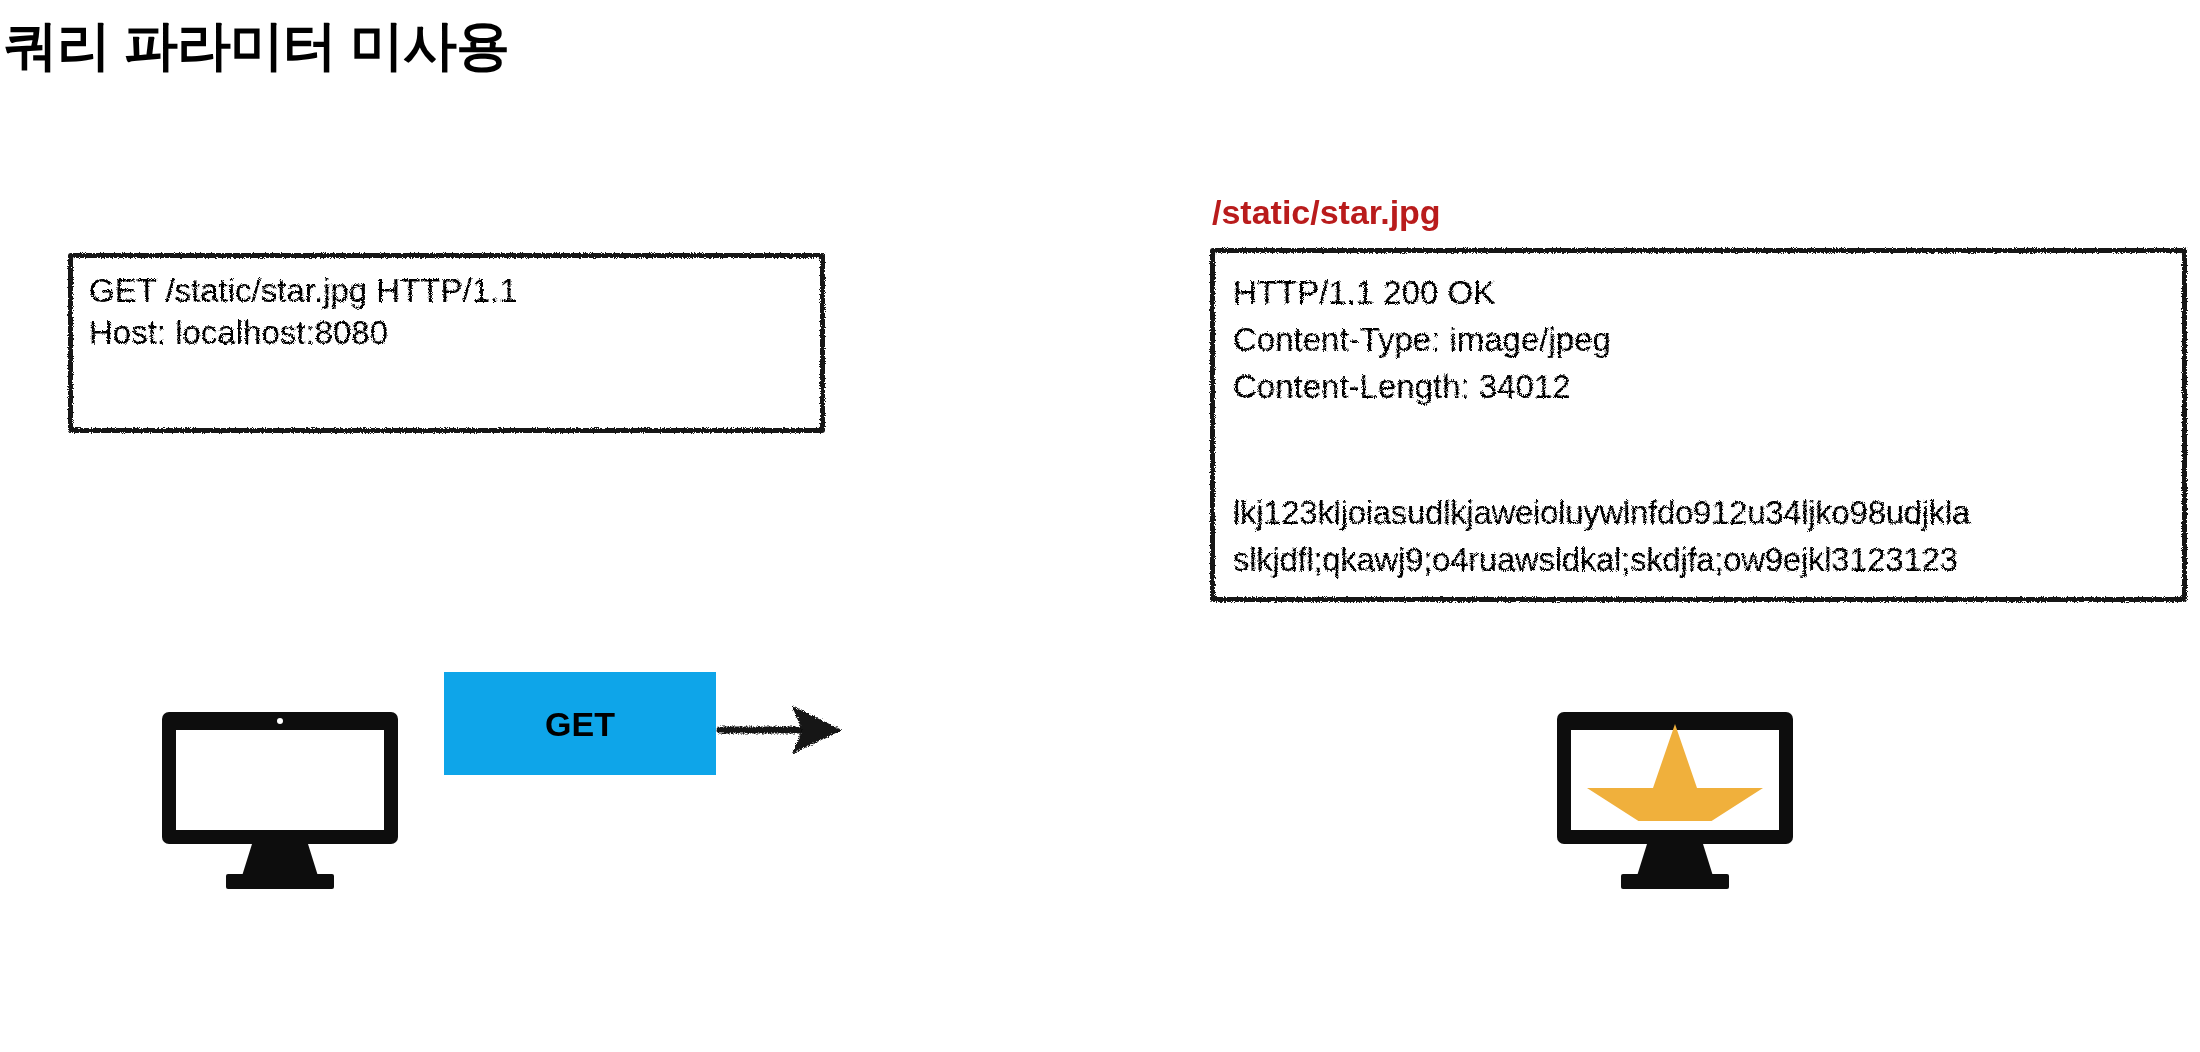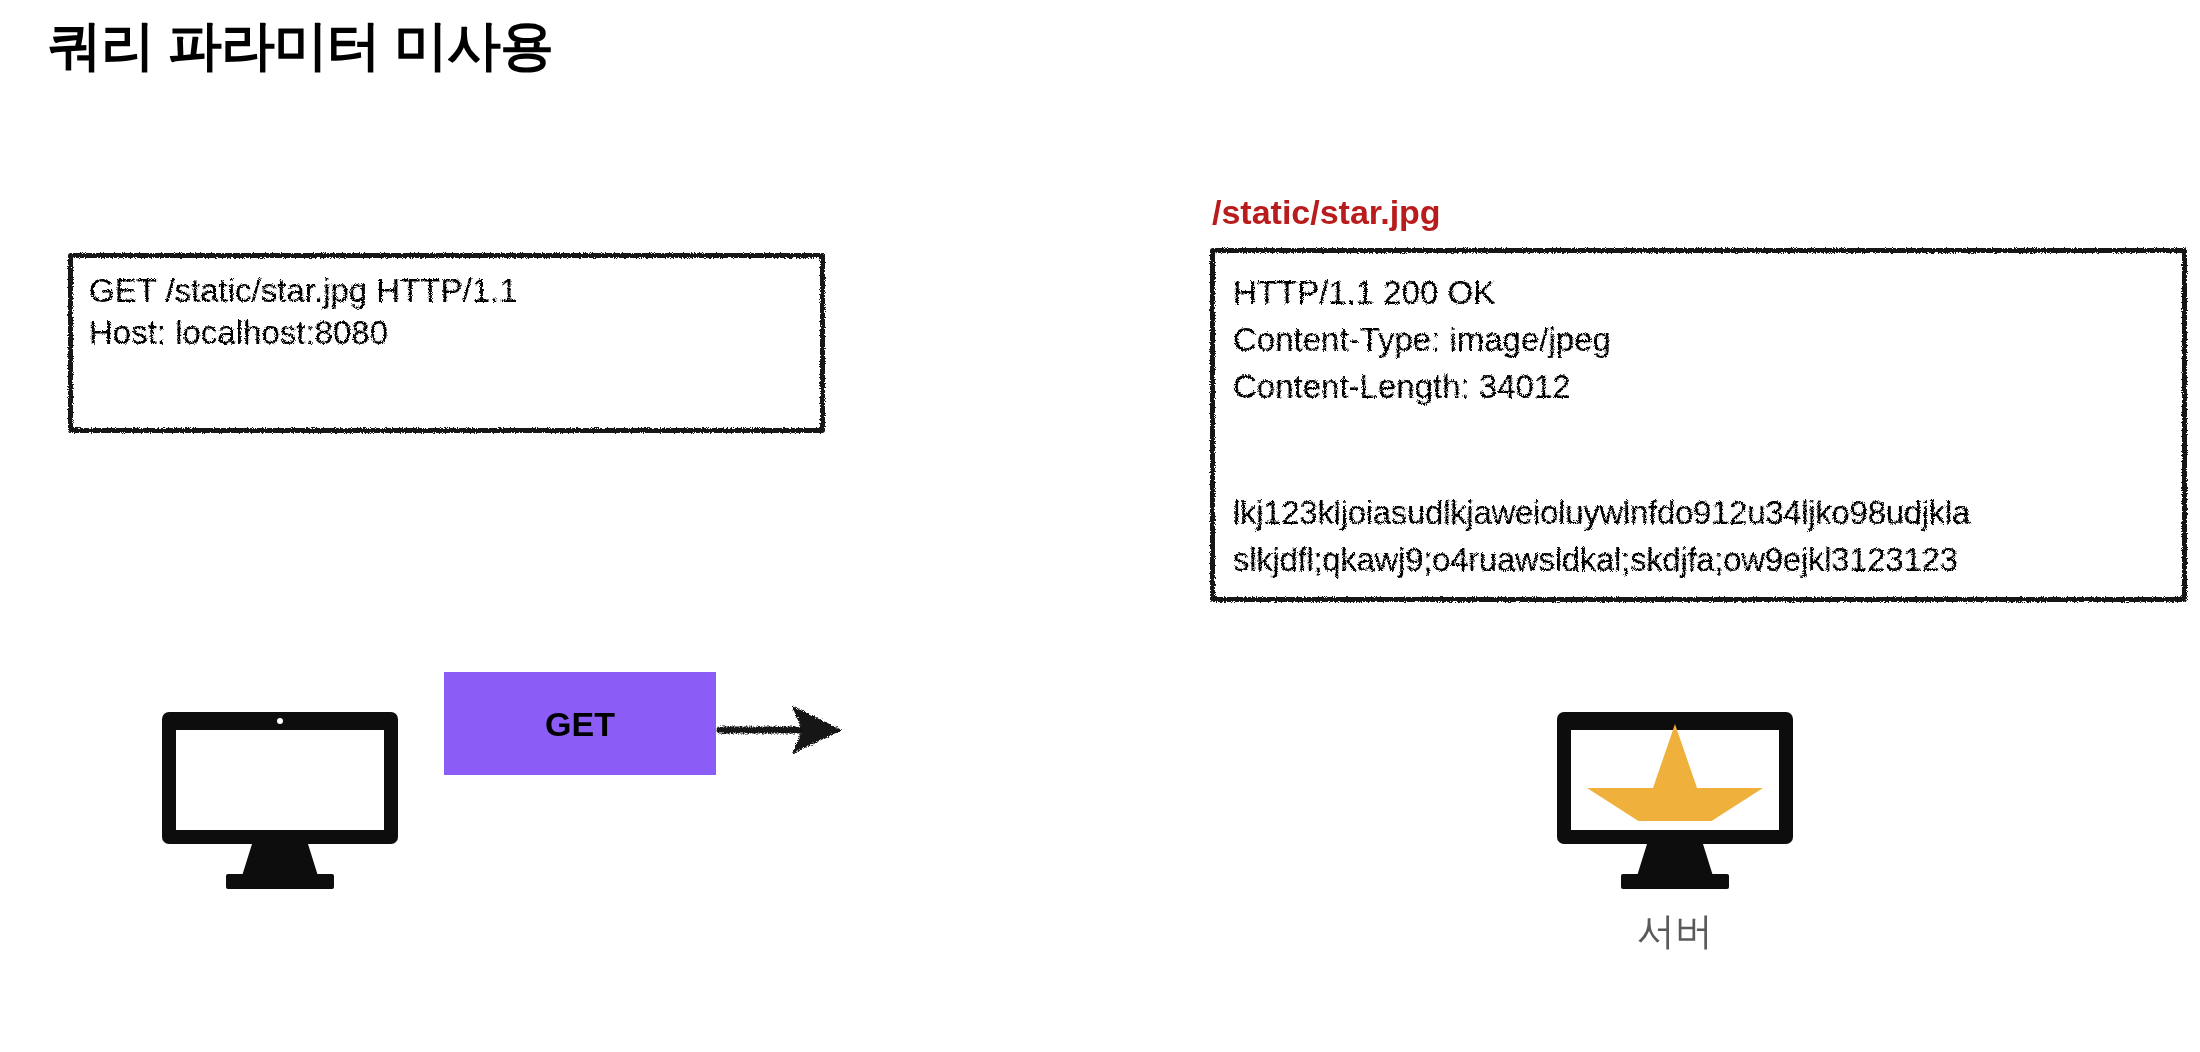--- a/index.html
+++ b/index.html
@@ -19,21 +19,20 @@
   
   .page-title {
     position: absolute;
     left: 4px;
     top: 10px;
     font-size: 54px;
     font-weight: bold;
     letter-spacing: -1px;
     color: #000000;
     white-space: nowrap;
-    margin-left: 44px;
   }
 
   
   .sketch-box {
     position: absolute;
     background: #ffffff;
     box-sizing: border-box;
     border: 5px solid #121212;
     border-radius: 3px;
     filter: url(#rough);
@@ -103,21 +102,21 @@
     letter-spacing: -0.3px;
   }
 
   
   #get-chip {
     position: absolute;
     left: 444px;
     top: 672px;
     width: 272px;
     height: 103px;
-    background: #8b5cf6;
+    background: #0ea5e9;
   }
   #get-chip .chip-label {
     position: absolute;
     left: 0; right: 0;
     top: 50%;
     transform: translateY(-50%);
     text-align: center;
     font-size: 34px;
     font-weight: bold;
     color: #000;
@@ -234,14 +233,13 @@
     <svg width="240" height="185" viewBox="0 0 240 185">
       <rect x="2" y="2" width="236" height="132" rx="7" fill="#0d0d0d"></rect>
       <rect x="16" y="20" width="208" height="100" fill="#ffffff"></rect>
       <g>
         <path d="M120,14 L142,78 L208,78 L155,112 L175,176 L120,137 L65,176 L85,112 L32,78 L98,78 Z" fill="#F0B03C" clip-path="inset(0 0 65px 0)"></path>
       </g>
       <path d="M92,134 L148,134 L158,166 L82,166 Z" fill="#0d0d0d"></path>
       <rect x="66" y="164" width="108" height="15" rx="2" fill="#0d0d0d"></rect>
     </svg>
   </div>
-  <div class="node-label">서버</div>
 </div>
 
 </body></html>

